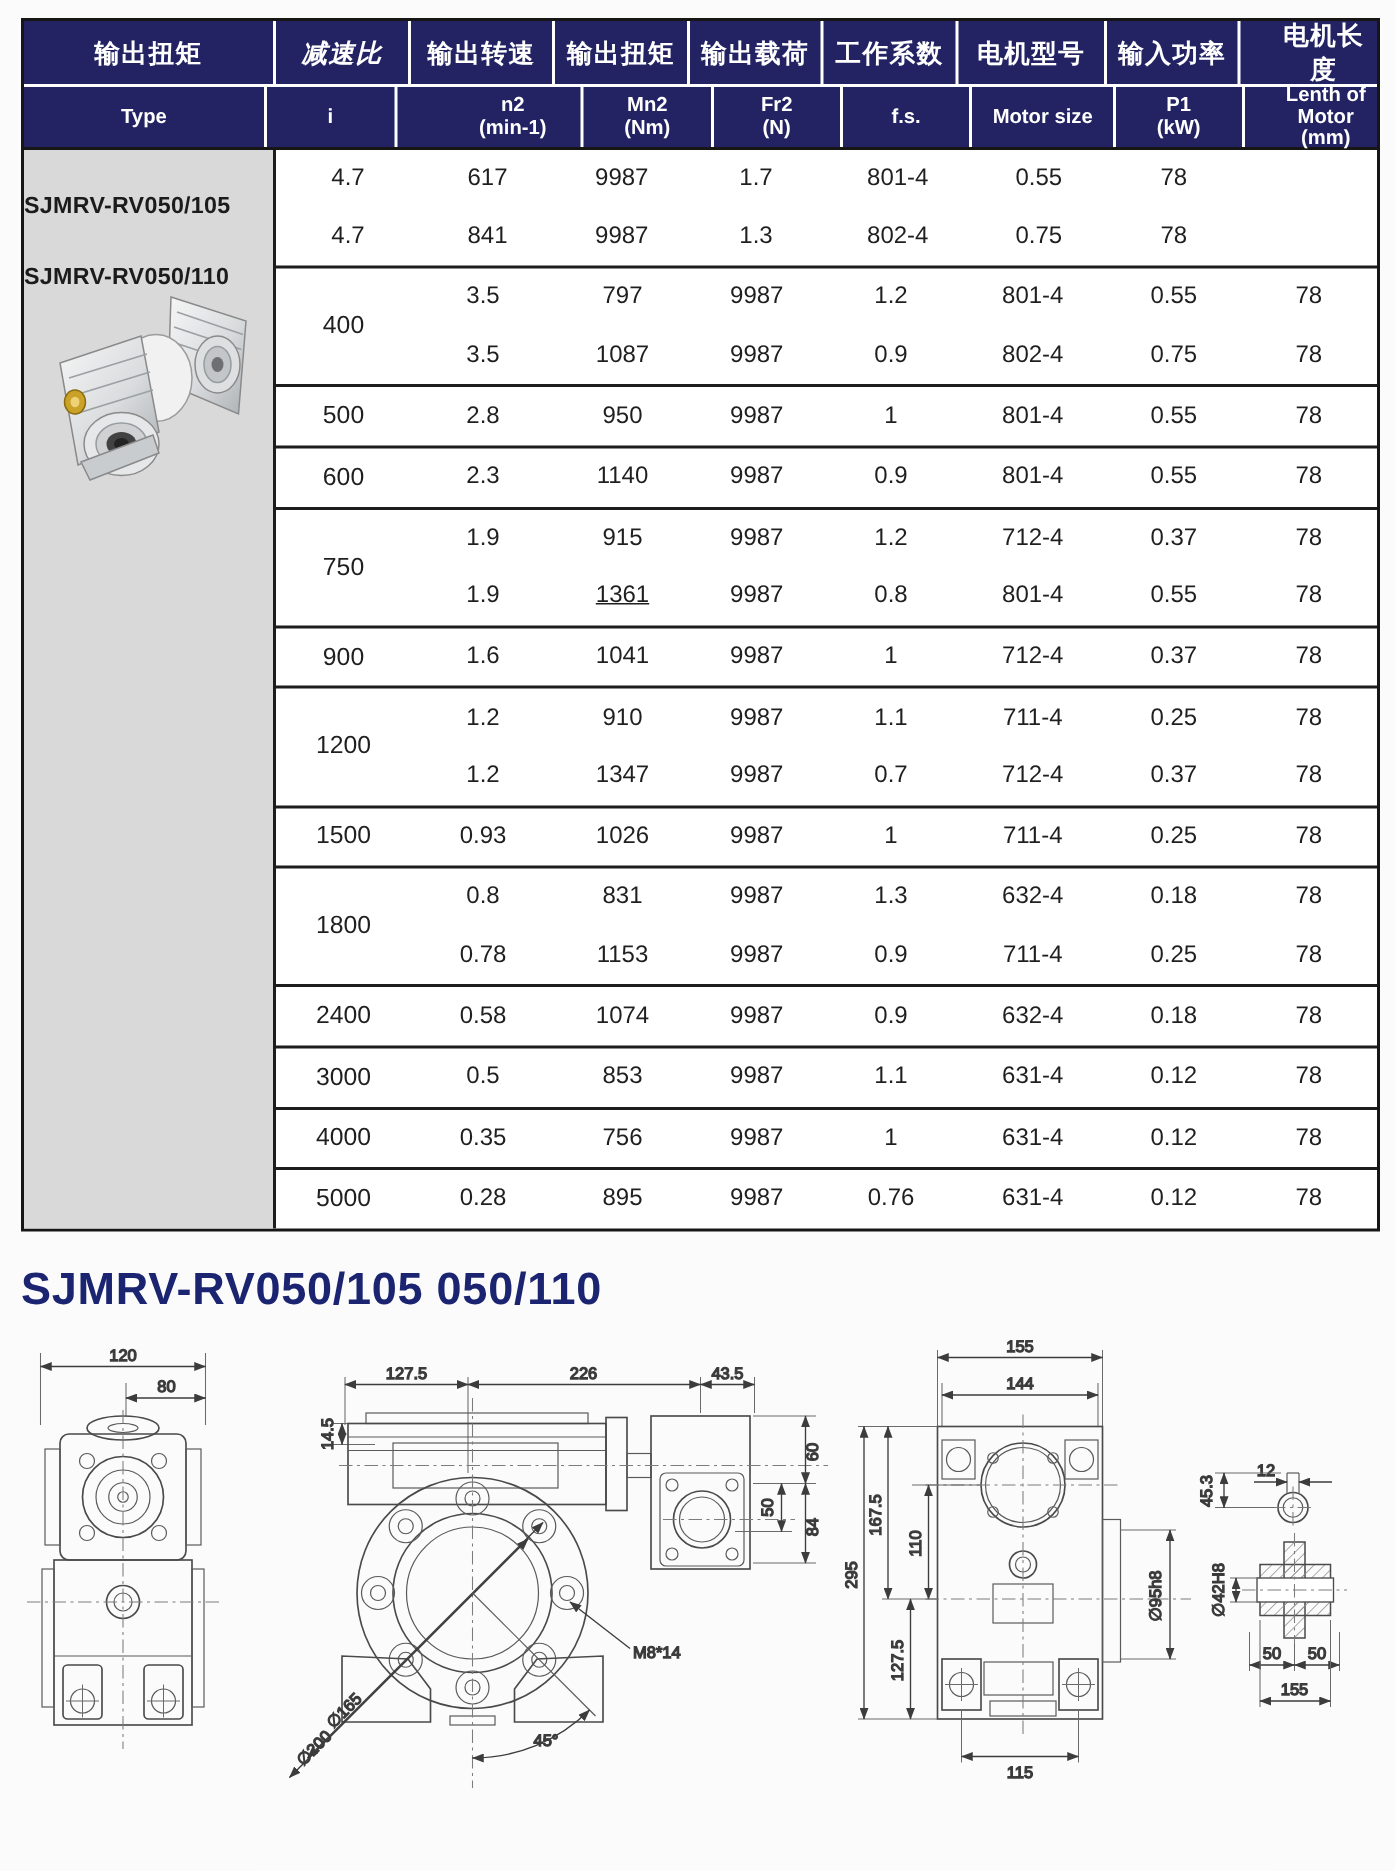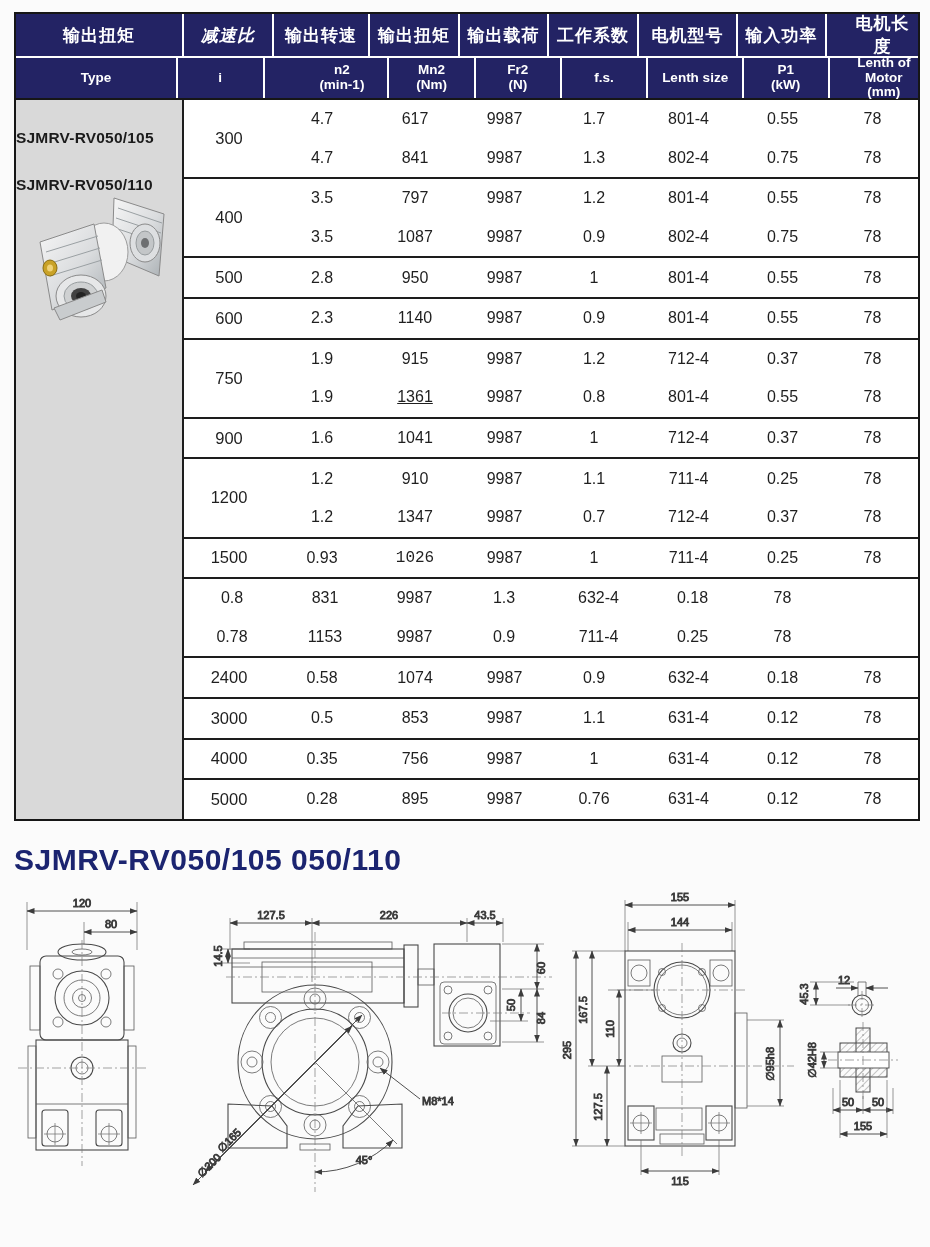--- a/index.html
+++ b/index.html
@@ -105,21 +105,21 @@
     <div class="hrow en">
         <div class="hcell" style="width: 168px;">Type</div>
         <div class="hcell" style="width: 90px;">i</div>
         <div class="hcell" style="width: 96px; margin-left: 32px;">n2
 (min-1)</div>
         <div class="hcell" style="width: 90px;">Mn2
 (Nm)</div>
         <div class="hcell" style="width: 89px;">Fr2
 (N)</div>
         <div class="hcell" style="width: 90px;">f.s.</div>
-        <div class="hcell" style="width: 99px;">Lenth size</div>
+        <div class="hcell" style="width: 99px;">Motor size</div>
         <div class="hcell" style="width: 89px;">P1
 (kW)</div>
         <div class="hcell" style="width: 91px;">Lenth of Motor
 (mm)</div>
       </div>
     <div class="tbody">
       <div class="type-col">
         <div class="model">SJMRV-RV050/105</div>
         <div class="model">SJMRV-RV050/110</div>
 
@@ -144,21 +144,20 @@
             <ellipse cx="53" cy="106" rx="25" ry="21" fill="#e6e7e8" stroke="#8a8a8a"></ellipse>
             <ellipse cx="53" cy="106" rx="17" ry="14" fill="#cfd1d2" stroke="#979c9e"></ellipse>
             <ellipse cx="53" cy="106" rx="10" ry="8" fill="#424242"></ellipse>
             <ellipse cx="53" cy="106" rx="5" ry="4" fill="#232323"></ellipse>
             <polygon points="26,118 74,100 78,112 32,130" fill="#c9ccce" stroke="#8a8a8a"></polygon>
           </g>
         </svg>
       </div>
       <div class="groups">
           <div class="group">
-            <div class="i-cell">300</div>
             <div class="group-rows">
               <div class="row">
                 <div class="cell" style="width: 96px;">4.7</div>
                 <div class="cell" style="width: 90px;">617</div>
                 <div class="cell" style="width: 89px;">9987</div>
                 <div class="cell" style="width: 90px;">1.7</div>
                 <div class="cell" style="width: 99px;">801-4</div>
                 <div class="cell" style="width: 89px;">0.55</div>
                 <div class="cell" style="width: 91px;">78</div>
               </div>
@@ -282,30 +281,31 @@
                 <div class="cell" style="width: 89px;">0.37</div>
                 <div class="cell" style="width: 91px;">78</div>
               </div>
             </div>
           </div>
           <div class="group">
             <div class="i-cell">1500</div>
             <div class="group-rows">
               <div class="row">
                 <div class="cell" style="width: 96px;">0.93</div>
-                <div class="cell" style="width: 90px; font-family: Liberation Mono, monospace;">1026</div>
+                <div class="cell" style="width: 90px;">1026</div>
                 <div class="cell" style="width: 89px;">9987</div>
                 <div class="cell" style="width: 90px;">1</div>
                 <div class="cell" style="width: 99px;">711-4</div>
                 <div class="cell" style="width: 89px;">0.25</div>
                 <div class="cell" style="width: 91px;">78</div>
               </div>
             </div>
           </div>
           <div class="group">
+            <div class="i-cell">1800</div>
             <div class="group-rows">
               <div class="row">
                 <div class="cell" style="width: 96px;">0.8</div>
                 <div class="cell" style="width: 90px;">831</div>
                 <div class="cell" style="width: 89px;">9987</div>
                 <div class="cell" style="width: 90px;">1.3</div>
                 <div class="cell" style="width: 99px;">632-4</div>
                 <div class="cell" style="width: 89px;">0.18</div>
                 <div class="cell" style="width: 91px;">78</div>
               </div>

